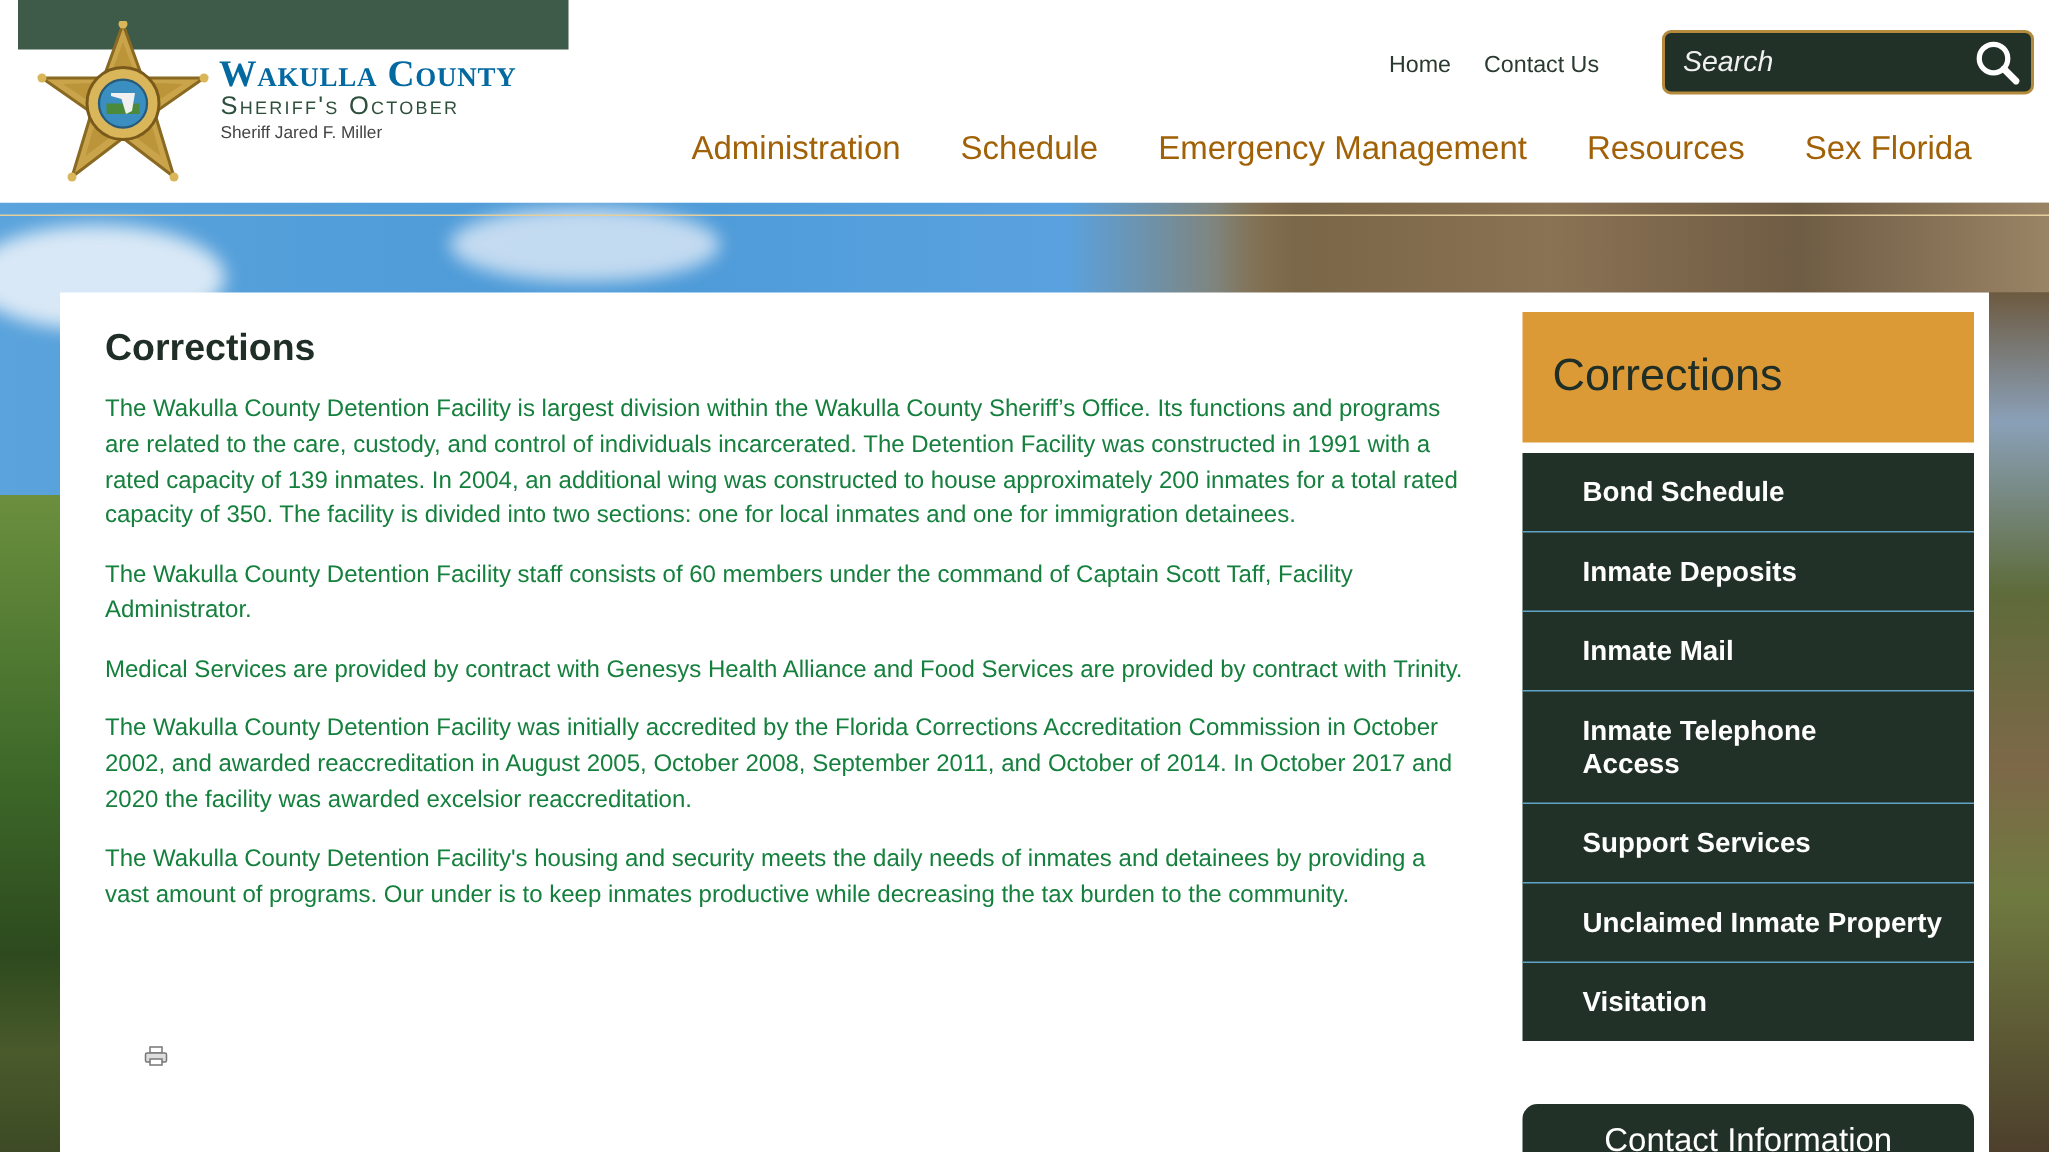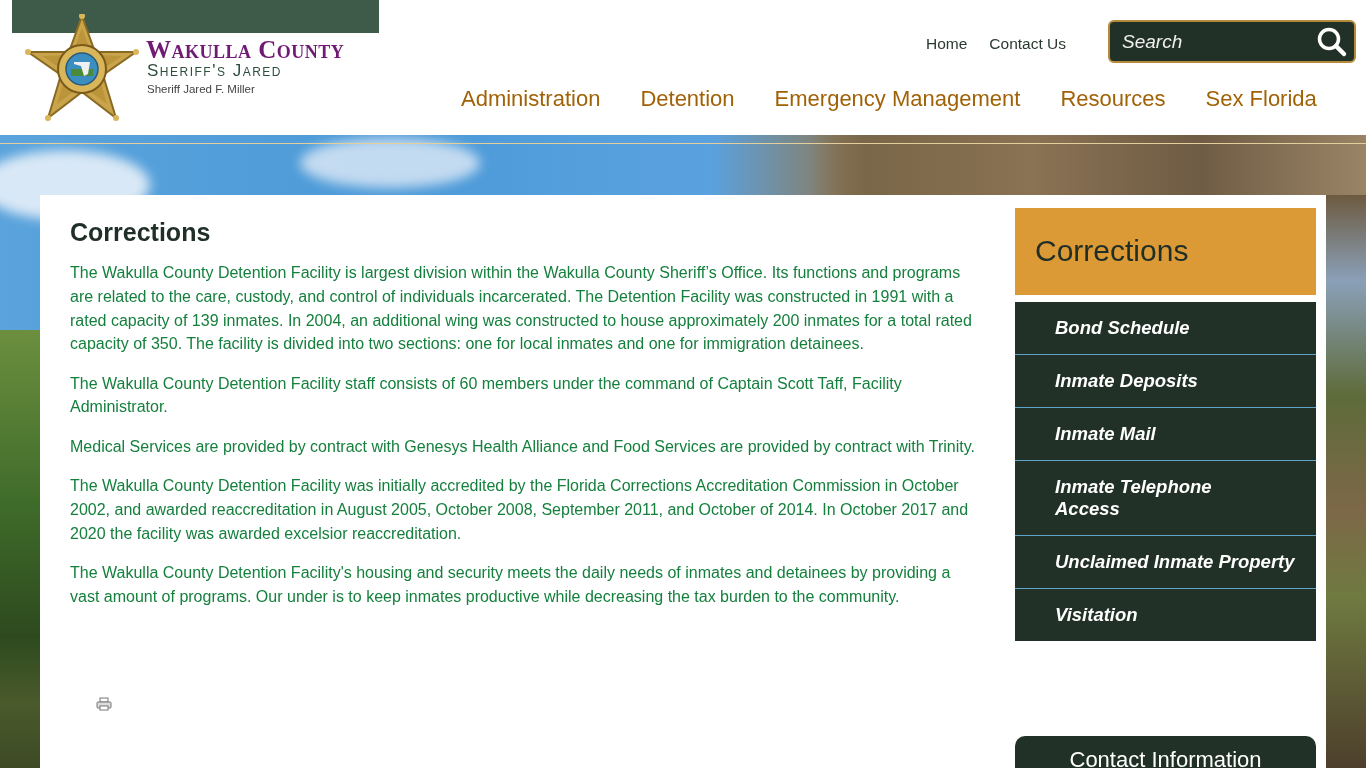--- a/index.html
+++ b/index.html
@@ -3,21 +3,21 @@
 <meta charset="utf-8">
 <style>
   * { box-sizing: border-box; margin: 0; padding: 0; }
   html, body { width: 1366px; height: 768px; overflow: hidden; }
   body { font-family: "Liberation Sans", "DejaVu Sans", sans-serif; background: #fff; position: relative; color: #1f2a24; }
 
   
   .header { position: absolute; left: 0; top: 0; width: 1366px; height: 135px; background: #fff; }
   .logo-bar { position: absolute; left: 12px; top: 0; width: 367px; height: 33px; background: #3d5b48; }
   .badge { position: absolute; left: 24px; top: 14px; width: 116px; height: 108px; }
-  .brand-title { position: absolute; left: 146px; top: 36px; font-family: "Liberation Serif", "DejaVu Serif", serif; font-weight: bold; font-variant: small-caps; font-size: 25px; color: #701a75; letter-spacing: 0.5px; }
+  .brand-title { position: absolute; left: 146px; top: 36px; font-family: "Liberation Serif", "DejaVu Serif", serif; font-weight: bold; font-variant: small-caps; font-size: 25px; color: #0369a1; letter-spacing: 0.5px; }
   .brand-sub { position: absolute; left: 147px; top: 61px; font-family: "Liberation Sans", sans-serif; font-variant: small-caps; font-size: 17px; color: #2f4f3d; letter-spacing: 1.5px; }
   .brand-sheriff { position: absolute; left: 147px; top: 83px; font-size: 11.5px; color: #444; }
 
   .util-links { position: absolute; top: 35px; left: 926px; display: flex; gap: 22px; }
   .util-links a { font-size: 15.5px; color: #2a3a31; text-decoration: none; }
 
   .search-box { position: absolute; left: 1108px; top: 20px; width: 248px; height: 43px; background: #223127; border: 2px solid #b48a3c; border-radius: 6px; }
   .search-box input { position: absolute; left: 12px; top: 8px; width: 190px; height: 24px; background: transparent; border: none; outline: none; color: #fff; font-style: italic; font-size: 19px; font-family: "Liberation Sans", sans-serif; }
   .search-box input::placeholder { color: #f0f0f0; }
   .search-btn { position: absolute; right: 6px; top: 4px; width: 32px; height: 32px; cursor: pointer; }
@@ -42,21 +42,21 @@
   .content-panel { position: absolute; left: 40px; top: 195px; width: 1286px; height: 573px; background: #fff; }
   .page-title { position: absolute; left: 70px; top: 218px; font-size: 25px; font-weight: bold; color: #1f2e26; }
   .body-text { position: absolute; left: 70px; top: 261px; width: 912px; font-size: 16px; line-height: 23.8px; color: #15803d; }
   .body-text p { margin-bottom: 15.5px; }
   .print-icon { position: absolute; left: 96px; top: 697px; width: 16px; height: 14px; cursor: pointer; }
 
   
   .side-header { position: absolute; left: 1015px; top: 208px; width: 301px; height: 87px; background: #dc9a36; }
   .side-header span { position: absolute; left: 20px; top: 26px; font-size: 30px; color: #1f2e26; }
   .side-nav { position: absolute; left: 1015px; top: 302px; width: 301px; background: #223127; }
-  .side-item { display: block; border-bottom: 1px solid #5fa3c9; padding: 15px 20px 15px 40px; color: #fff; font-weight: bold; font-size: 18.5px; line-height: 22px; text-decoration: none; cursor: pointer; font-style: italic; }
+  .side-item { display: block; border-bottom: 1px solid #5fa3c9; padding: 15px 20px 15px 40px; color: #fff; font-weight: bold; font-size: 18.5px; line-height: 22px; text-decoration: none; cursor: pointer; }
   .side-item:last-child { border-bottom: none; }
   .contact-box { position: absolute; left: 1015px; top: 736px; width: 301px; height: 40px; background: #223127; border-radius: 10px 10px 0 0; text-align: center; }
   .contact-box span { display: inline-block; margin-top: 11px; color: #fff; font-size: 22px; }
 </style>
 </head>
 <body>
 
 <div class="hero"></div>
 <div class="hero-trees-top"></div>
 <div class="hero-cloud1"></div>
@@ -76,41 +76,41 @@
       <rect x="47" y="55" width="22" height="7" fill="#4a8a3a"></rect>
       <path d="M50 48 L66 48 L64 60 L60 62 L57 52 L50 50 Z" fill="#f0f0f0"></path>
       <circle cx="58" cy="2" r="3" fill="#d9b65a"></circle>
         <circle cx="112" cy="38" r="3" fill="#d9b65a"></circle>
       <circle cx="4" cy="38" r="3" fill="#d9b65a"></circle>
         <circle cx="92" cy="104" r="3" fill="#d9b65a"></circle>
       <circle cx="24" cy="104" r="3" fill="#d9b65a"></circle>
     </svg>
   </a>
   <div class="brand-title">Wakulla County</div>
-  <div class="brand-sub">Sheriff's Jared</div>
+  <div class="brand-sub">Sheriff's October</div>
   <div class="brand-sheriff">Sheriff Jared F. Miller</div>
 
   <nav class="util-links">
     <a href="#">Home</a>
     <a href="#">Contact Us</a>
   </nav>
 
   <div class="search-box">
     <input type="text" placeholder="Search" style="">
     <div class="search-btn">
       <svg width="32" height="32" viewBox="0 0 32 32">
         <circle cx="13" cy="13" r="9.5" fill="none" stroke="#fff" stroke-width="3.5"></circle>
         <line x1="20" y1="20" x2="28" y2="28" stroke="#fff" stroke-width="4.5" stroke-linecap="round"></line>
       </svg>
     </div>
   </div>
 
   <nav class="main-nav">
     <a href="#">Administration</a>
-    <a href="#">Detention</a>
+    <a href="#">Schedule</a>
     <a href="#">Emergency Management</a>
     <a href="#">Resources</a>
     <a href="#">Sex Florida</a>
   </nav>
 </div>
 
 <div class="content-panel"></div>
 <h1 class="page-title">Corrections</h1>
 <div class="body-text">
   <p>The Wakulla County Detention Facility is largest division within the Wakulla County Sheriff’s Office.  Its functions and programs are related to the care, custody, and control of individuals incarcerated.  The Detention Facility was constructed in 1991 with a rated capacity of 139 inmates.  In 2004, an additional wing was constructed to house approximately 200 inmates for a total rated capacity of 350.  The facility is divided into two sections: one for local inmates and one for immigration detainees.</p>
@@ -128,18 +128,19 @@
 </div>
 
 <div class="side-header">
   <span>Corrections</span>
 </div>
 <nav class="side-nav">
   <a class="side-item">Bond Schedule</a>
   <a class="side-item">Inmate Deposits</a>
   <a class="side-item">Inmate Mail</a>
   <a class="side-item" style="padding-right:60px">Inmate Telephone Access</a>
+  <a class="side-item">Support Services</a>
   <a class="side-item" style="">Unclaimed Inmate Property</a>
   <a class="side-item">Visitation</a>
 </nav>
 <div class="contact-box">
   <span>Contact Information</span>
 </div>
 
 </body></html>

